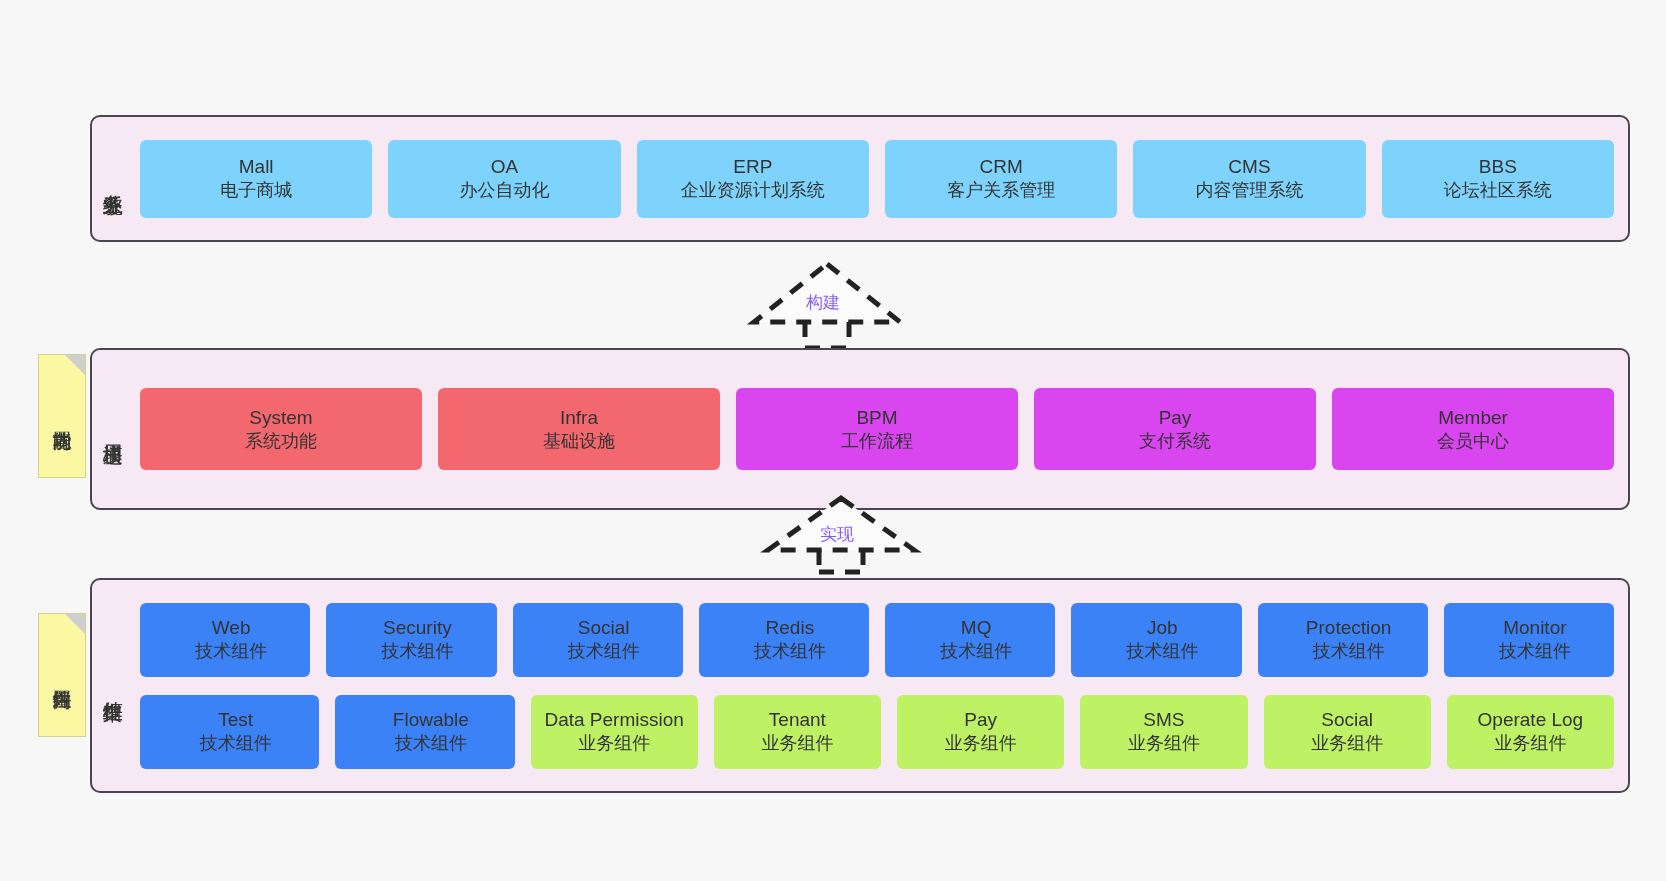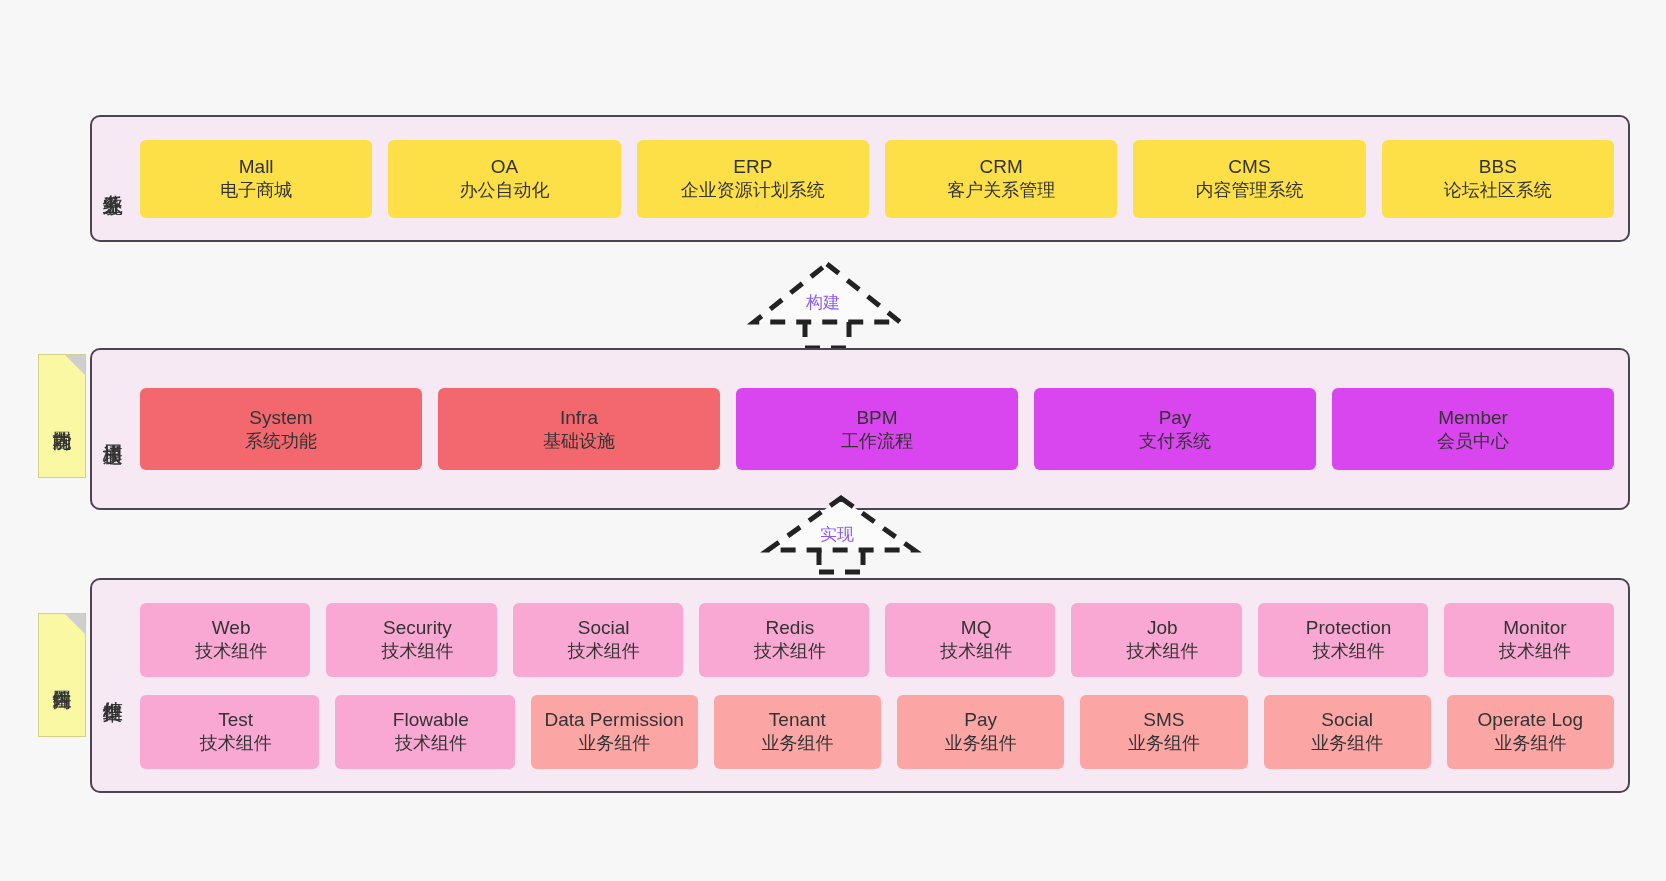--- a/index.html
+++ b/index.html
@@ -88,25 +88,25 @@
   .node .cn {
     font-size: 18px;
     white-space: nowrap;
   }
   .node.wrap .en { white-space: normal; }
 
   .h-business { height: 78px; }
   .h-module   { height: 82px; }
   .h-comp     { height: 74px; }
 
-  .c-blue       { background: #fde047; }
+  .c-blue       { background: #7dd3fc; }
   .c-red        { background: #f2686e; }
   .c-pink       { background: #d946ef; }
-  .c-green      { background: #f9a8d4; padding-left: 18px; }
-  .c-lightgreen { background: #fca5a5; }
+  .c-green      { background: #3b82f6; padding-left: 18px; }
+  .c-lightgreen { background: #bef264; }
 
   
   .note {
     position: absolute;
     box-sizing: border-box;
     background: #fbf8a3;
     border: 1px solid #d6d18a;
     display: flex;
     align-items: center;
     justify-content: center;

